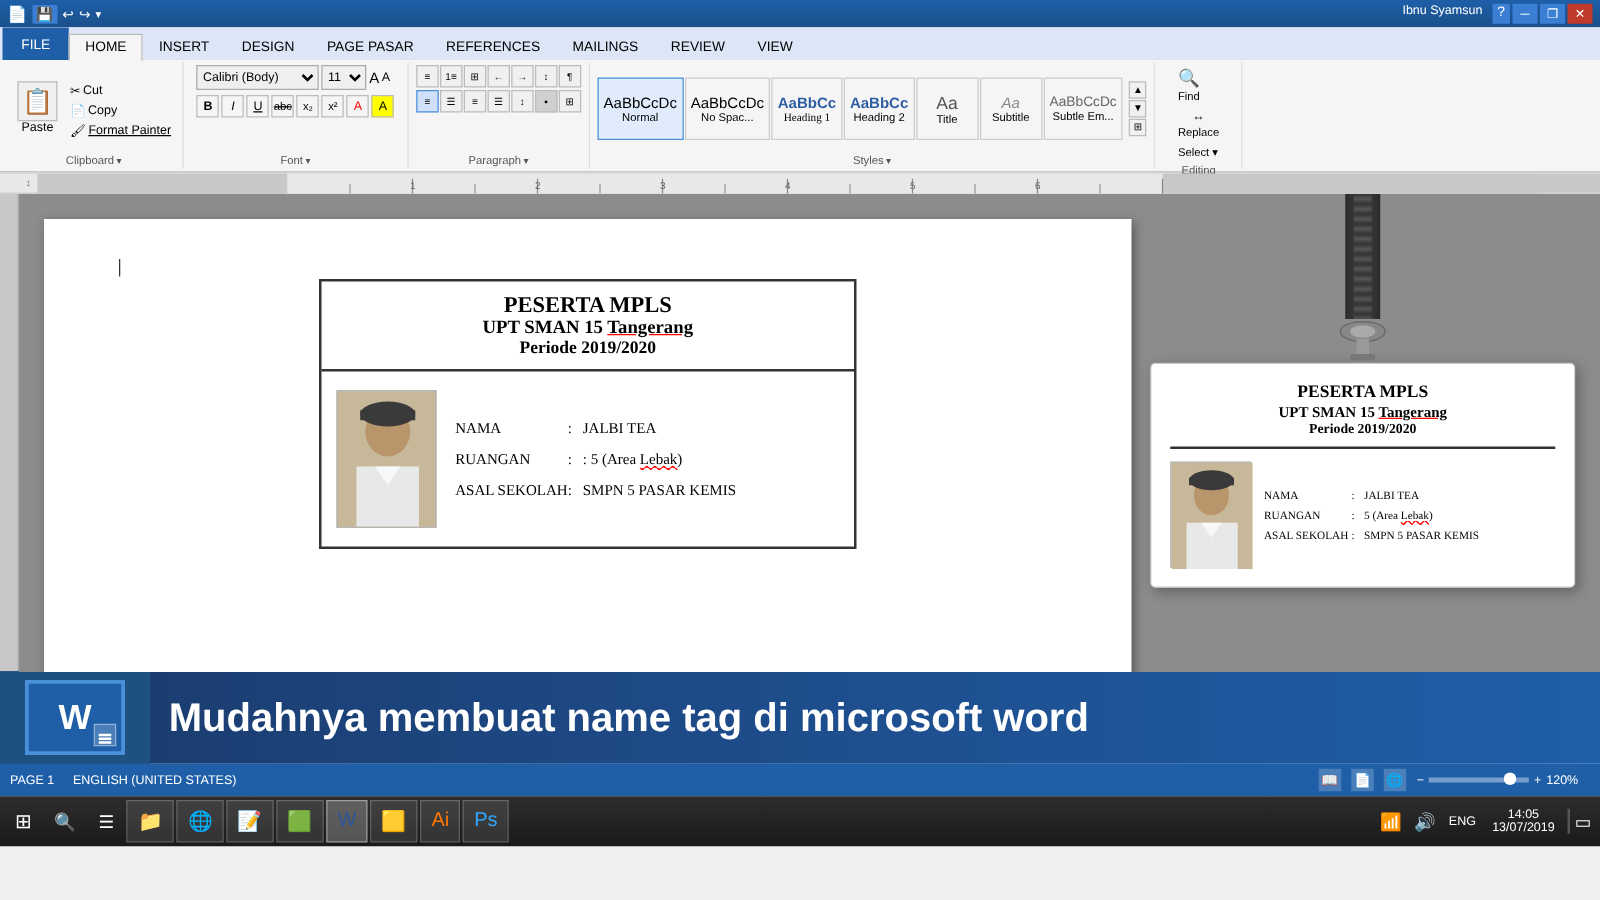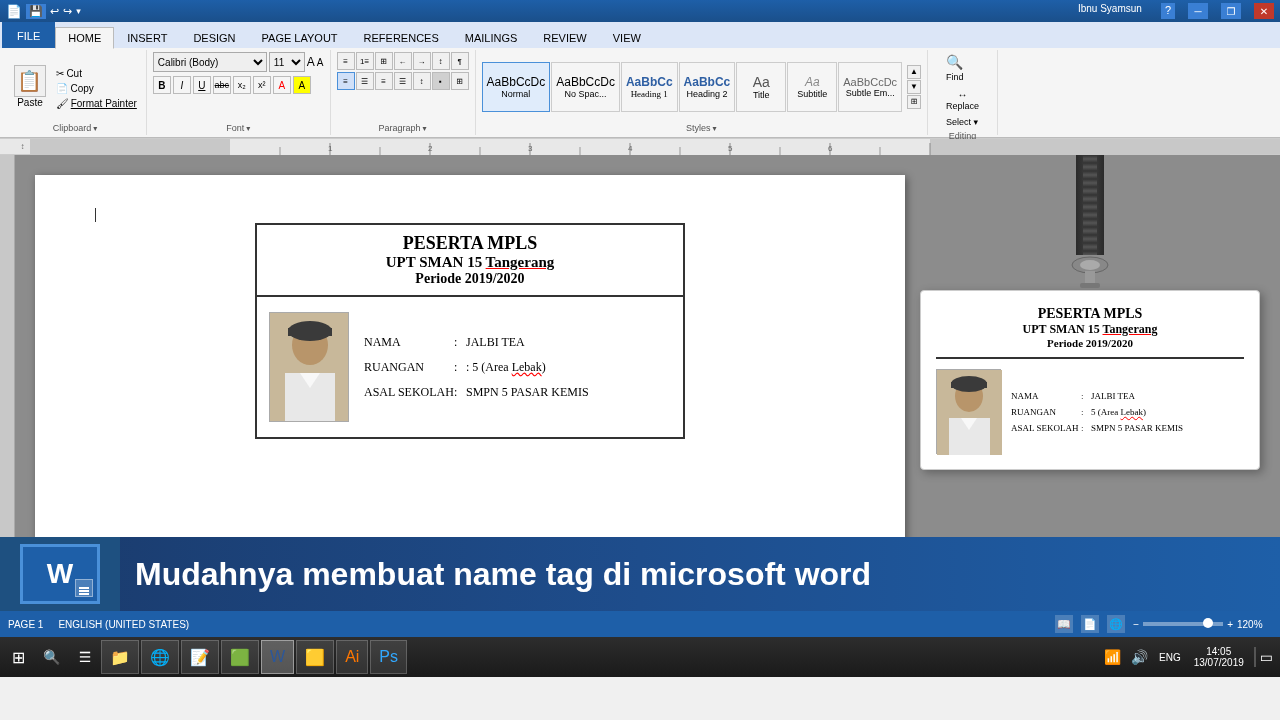--- a/index.html
+++ b/index.html
@@ -17,21 +17,21 @@
       background: linear-gradient(to bottom, #1e5fa8, #1a4f8a);
       display: flex;
       align-items: center;
       justify-content: space-between;
       padding: 0 6px;
       color: white;
       font-size: 11px;
     }
     #title-bar-left { display: flex; align-items: center; gap: 4px; }
     #title-bar-center { flex: 1; text-align: center; font-size: 11px; }
-    #title-bar-right { display: flex; gap: 13px; }
+    #title-bar-right { display: flex; gap: 2px; }
     .title-btn {
       width: 20px; height: 16px;
       background: #3a7fd4;
       border: none;
       color: white;
       font-size: 10px;
       cursor: pointer;
       display: flex; align-items: center; justify-content: center;
     }
     .title-btn.close { background: #c0392b; }
@@ -104,21 +104,21 @@
     .ribbon-small-btn {
       display: flex;
       align-items: center;
       font-size: 10px;
       padding: 1px 3px;
       cursor: pointer;
       gap: 2px;
     }
     
     .font-name-select {
-      width: 114px; height: 20px;
+      width: 98px; height: 20px;
       font-size: 10px;
       border: 1px solid #aaa;
     }
     .font-size-select {
       width: 36px; height: 20px;
       font-size: 10px;
       border: 1px solid #aaa;
     }
     .ribbon-format-row {
       display: flex; align-items: center; gap: 2px; margin-top: 2px;
@@ -465,21 +465,21 @@
     <button class="title-btn close">✕</button>
   </div>
 </div>
 
 <div id="ribbon">
   <div id="ribbon-tabs">
     <div class="ribbon-tab file">FILE</div>
     <div class="ribbon-tab active">HOME</div>
     <div class="ribbon-tab">INSERT</div>
     <div class="ribbon-tab">DESIGN</div>
-    <div class="ribbon-tab">PAGE LAYOUT</div>
+    <div class="ribbon-tab">PAGE PASAR</div>
     <div class="ribbon-tab">REFERENCES</div>
     <div class="ribbon-tab">MAILINGS</div>
     <div class="ribbon-tab">REVIEW</div>
     <div class="ribbon-tab">VIEW</div>
   </div>
 
   <div id="ribbon-content">
 
     <div class="ribbon-group">
       <div class="ribbon-group-content">

